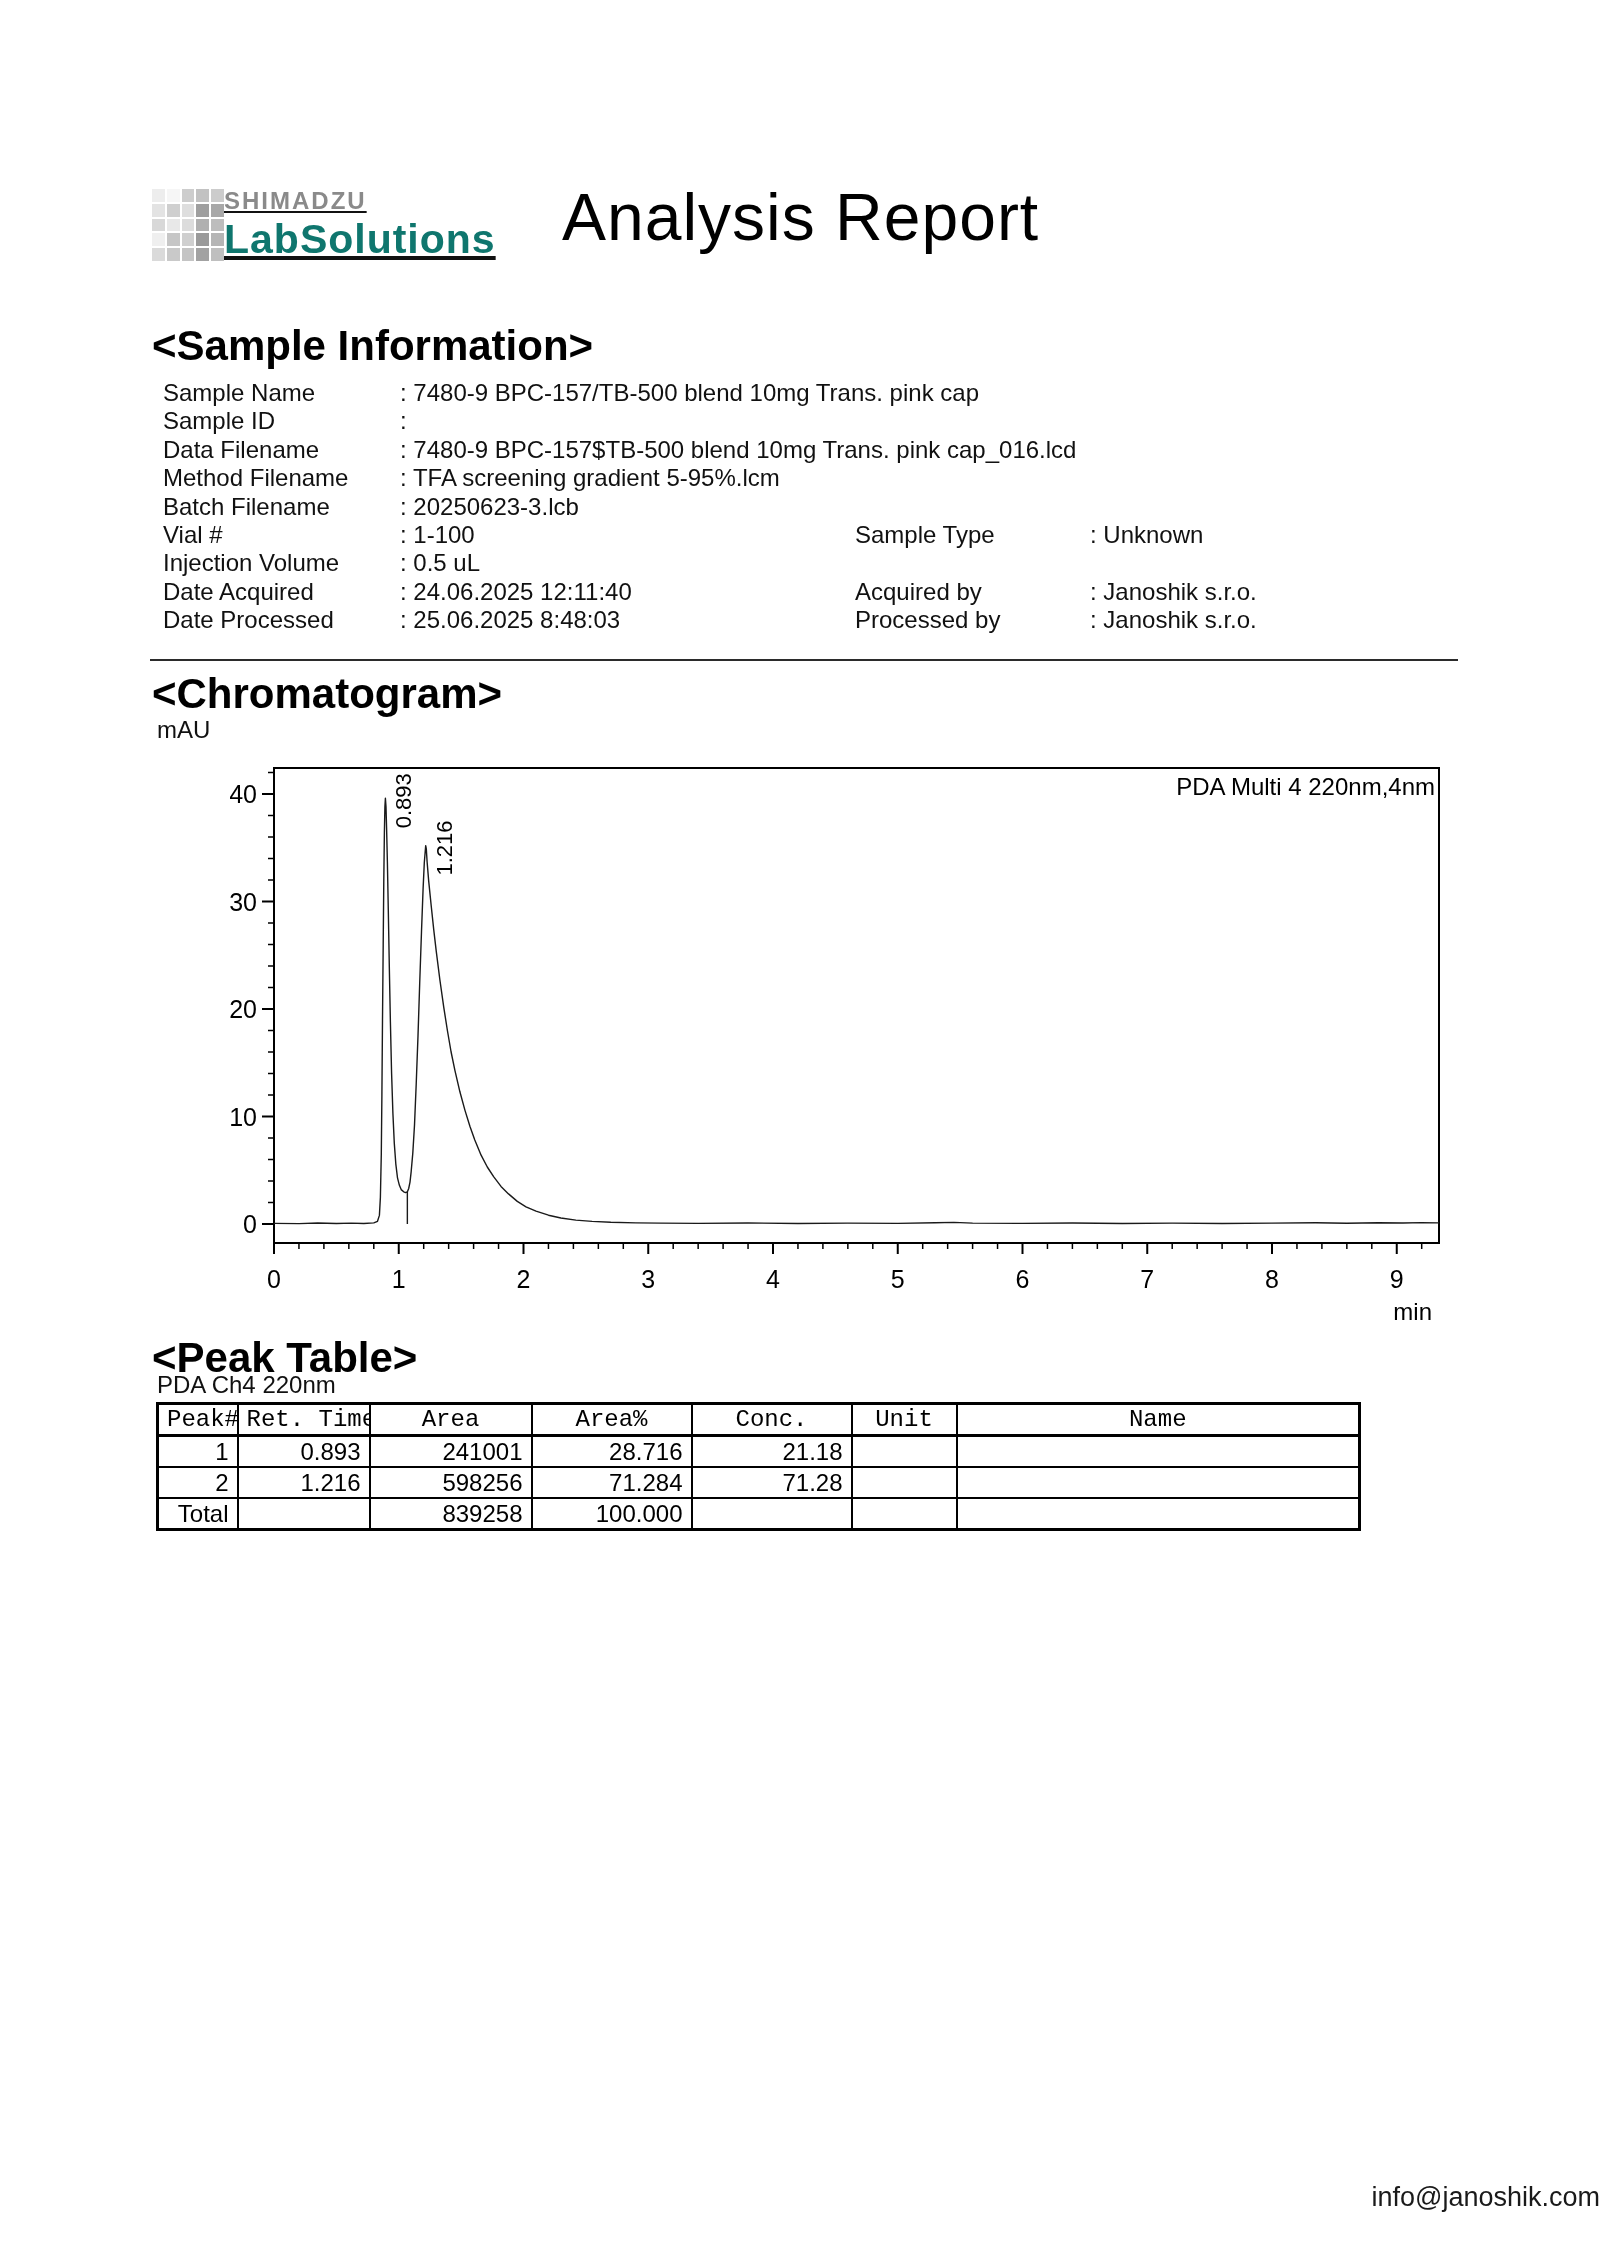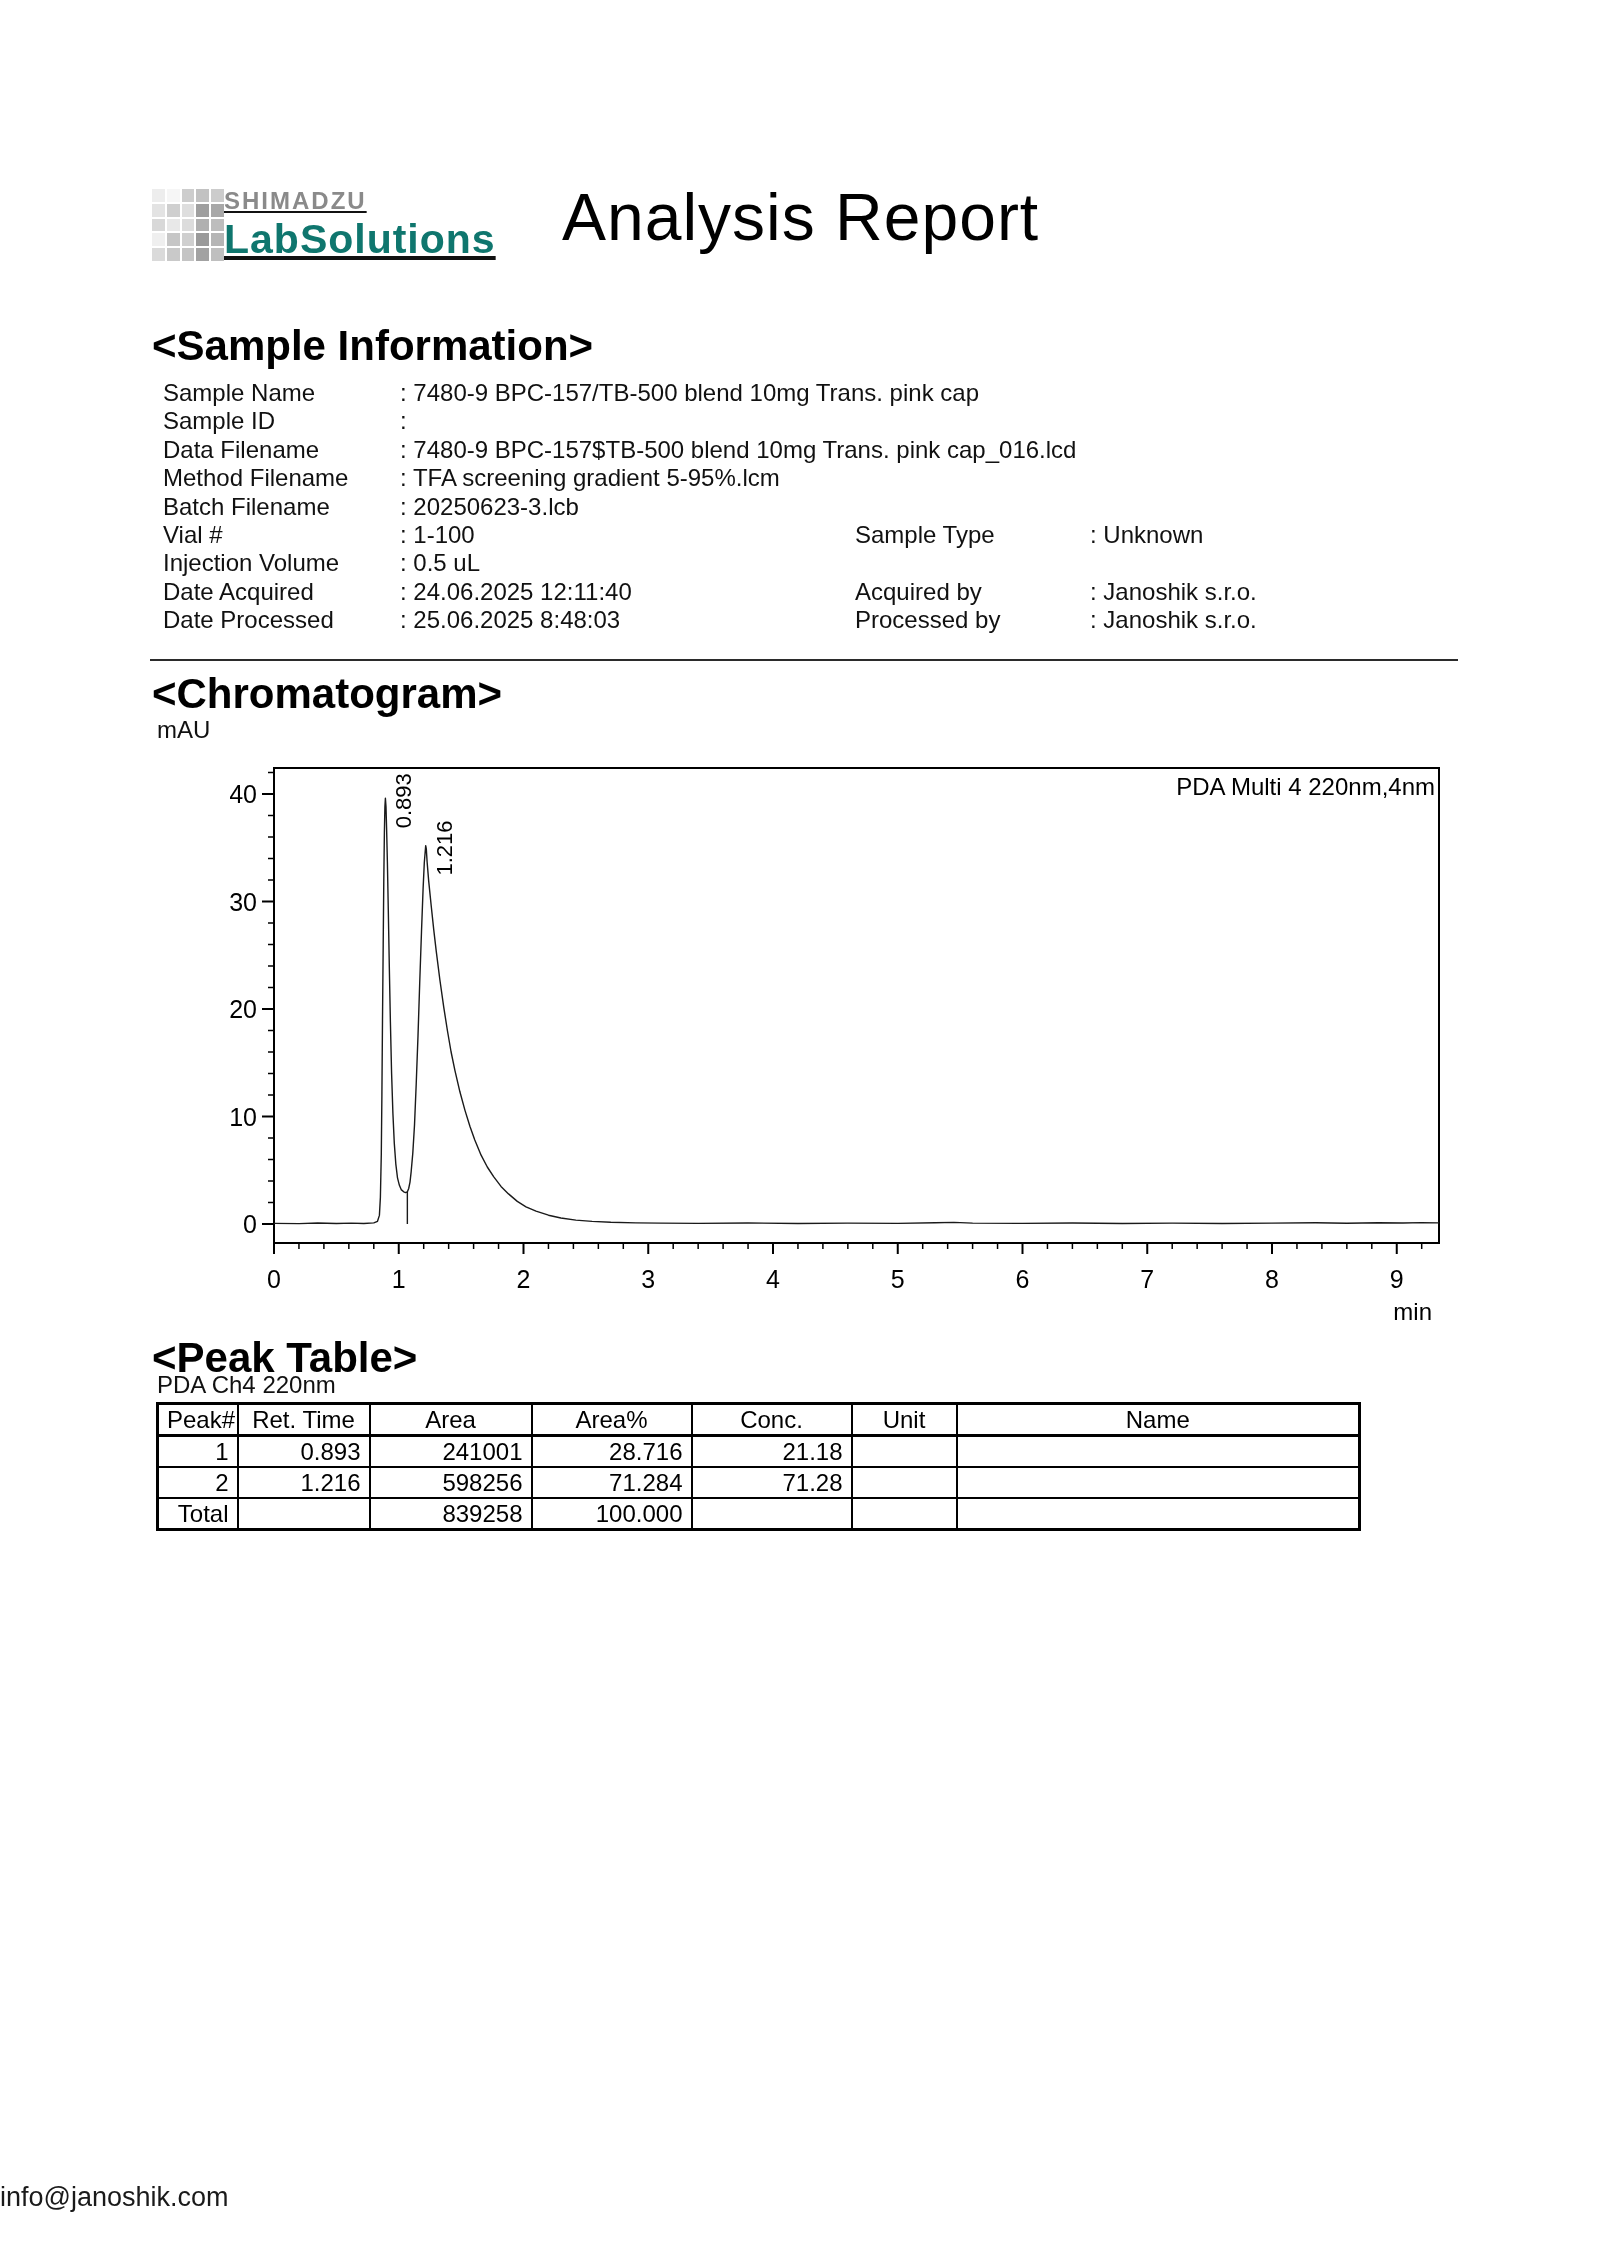--- a/index.html
+++ b/index.html
@@ -35,24 +35,24 @@
   .mau-label{position:absolute;left:157px;top:716px;font-size:24px;text-align:right;}
   #chromatogram-svg{position:absolute;left:230px;top:745px;}
 
   .channel-title{position:absolute;left:157px;top:1371px;font-size:24px;}
 
   
   .peak-table{position:absolute;left:156px;top:1402px;width:1202px;border-collapse:collapse;
               table-layout:fixed;font-size:24px;color:#000;}
   .peak-table th,.peak-table td{border:2px solid #000;height:29px;padding:0 8px;overflow:hidden;white-space:nowrap;}
   .peak-table{border:3px solid #000;}
-  .peak-table thead th{font-weight:normal;text-align:center;border-bottom:3px solid #000;}
+  .peak-table thead th{font-weight:normal;text-align:center;border-bottom:3px solid #000;font-family:Liberation Mono, monospace;}
   .peak-table td{text-align:right;}
 
-  .footer-email{position:absolute;left:0;top:2182px;width:1600px;text-align:left;font-size:27px;color:#1a1a1a;}
+  .footer-email{position:absolute;left:0;top:2182px;width:1600px;text-align:right;font-size:27px;color:#1a1a1a;}
 </style>
 </head>
 <body>
 
 <div class="page">
 
   <div class="logo">
     <div class="logo-grid">
         <div style="background: rgb(237, 237, 237);"></div>
         <div style="background: rgb(246, 246, 246);"></div>

